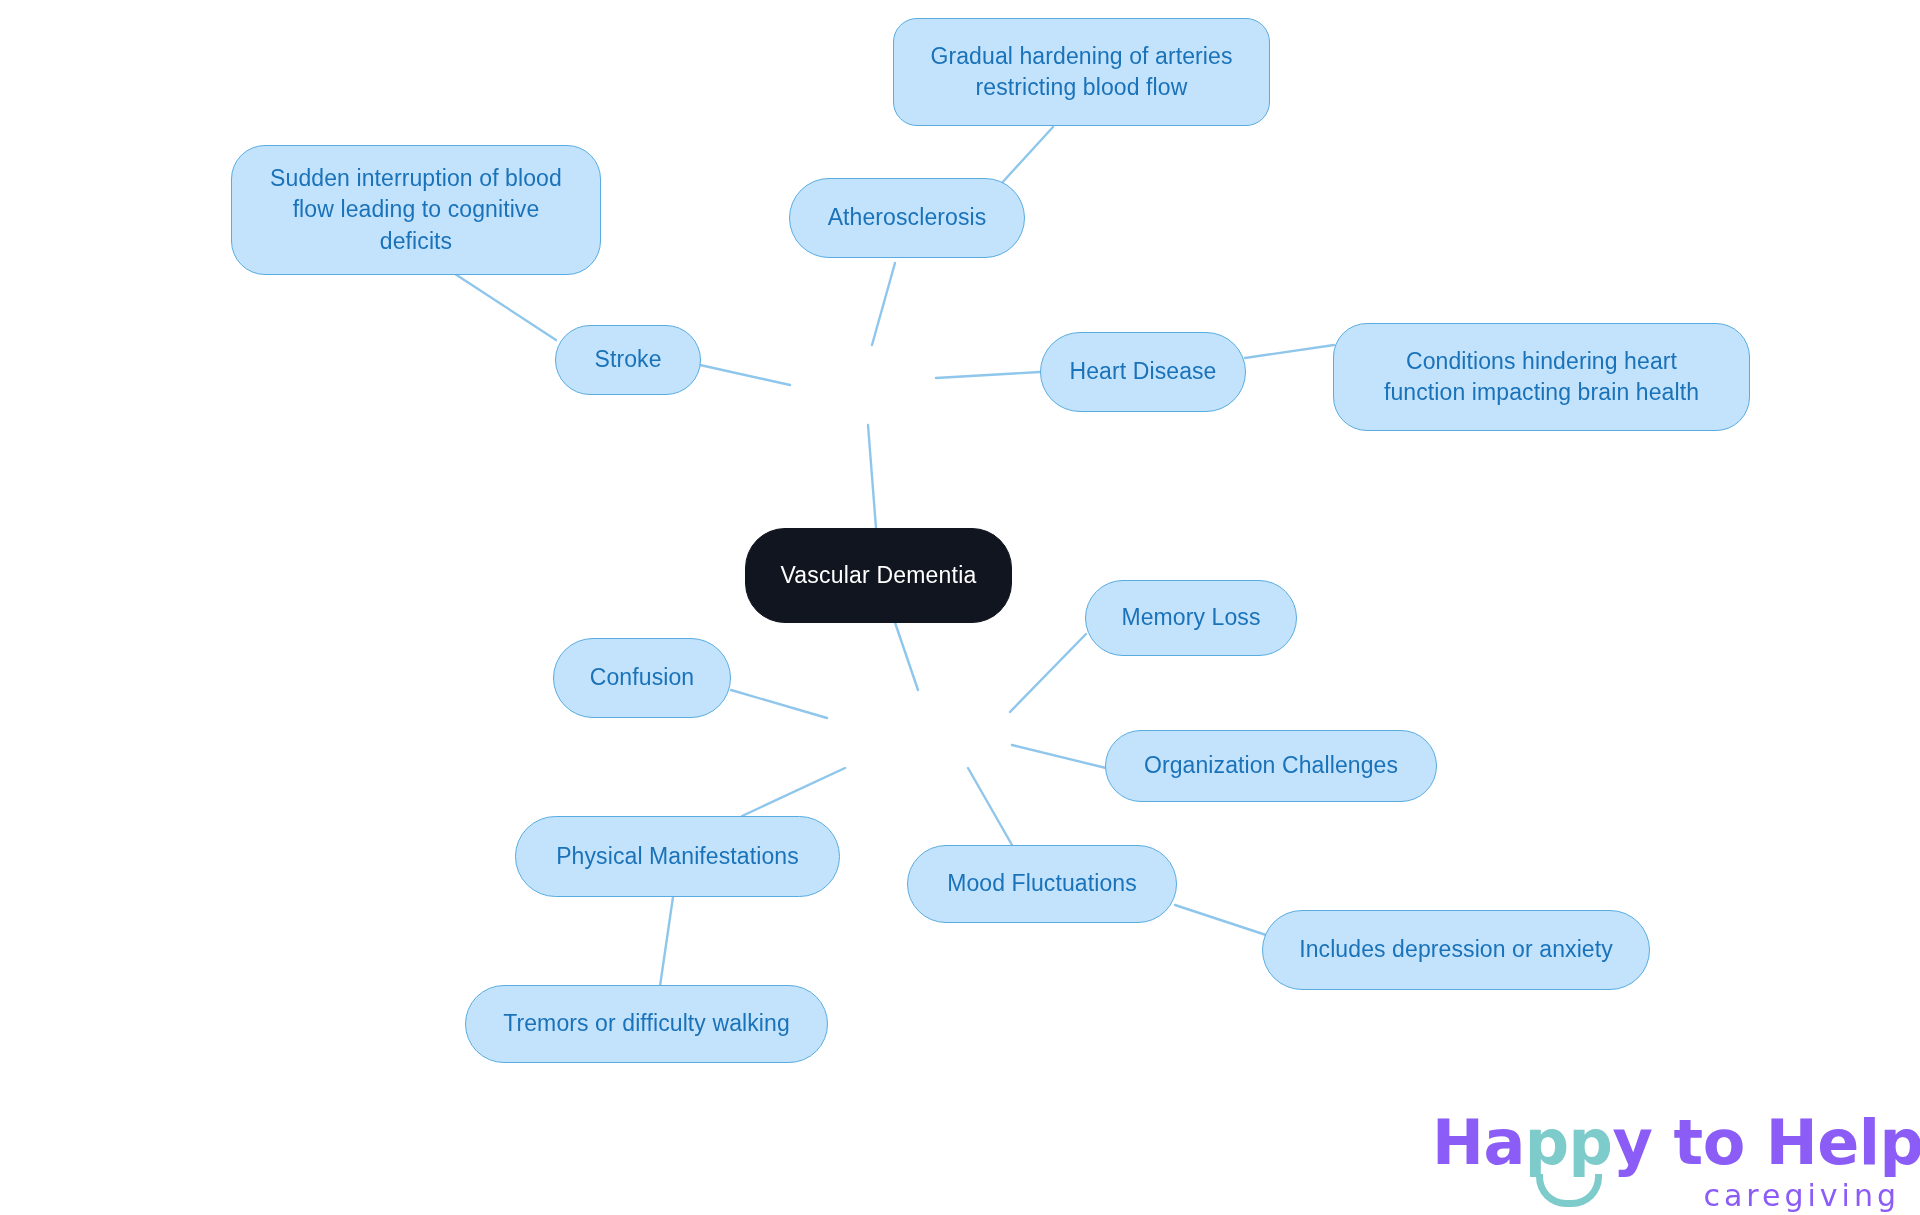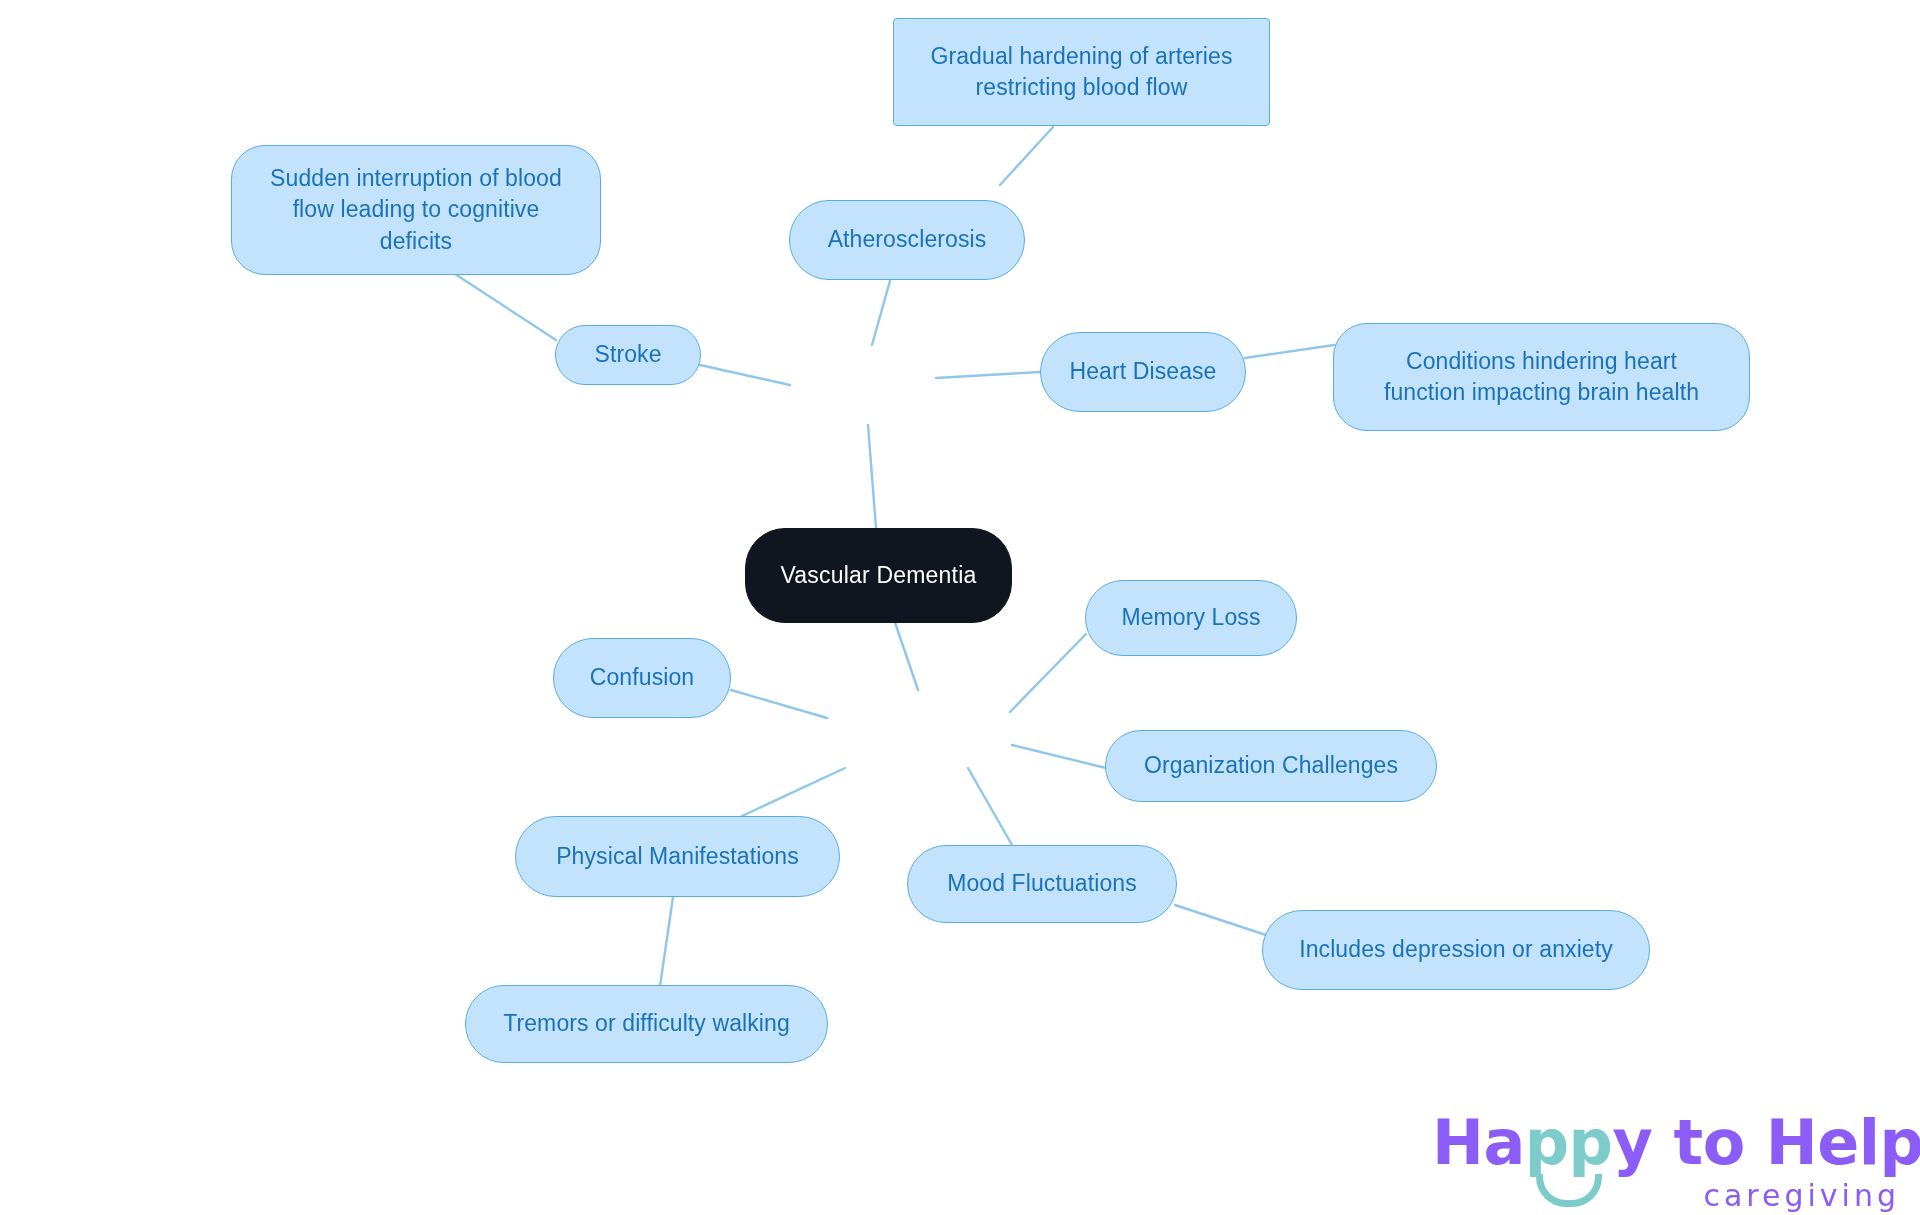--- a/index.html
+++ b/index.html
@@ -154,29 +154,29 @@
 
       <path d="M 673 897 L 660 986"></path>
     </g>
   </svg>
 
   <div id="nodes">
 
     <div class="node root" style="left:745px; top:528px; width:267px; height:95px;">Vascular Dementia</div>
 
 
-    <div class="node" style="left:555px; top:325px; width:146px; height:60px;">Stroke</div>
+    <div class="node" style="left:555px; top:325px; width:146px; height:70px;">Stroke</div>
 
     <div class="node" style="left:203px; top:145px; width:370px; height:130px; border-radius:34px;margin-left:28px;">Sudden interruption of blood
 flow leading to cognitive
 deficits</div>
 
-    <div class="node" style="left:789px; top:200px; width:236px; height:80px;">Atherosclerosis</div>
-
-    <div class="node" style="left:893px; top:18px; width:377px; height:108px; border-radius:4px;">Gradual hardening of arteries
+    <div class="node" style="left:789px; top:178px; width:236px; height:80px;">Atherosclerosis</div>
+
+    <div class="node" style="left:893px; top:18px; width:377px; height:108px; border-radius:24px;">Gradual hardening of arteries
 restricting blood flow</div>
 
     <div class="node" style="left:1040px; top:332px; width:206px; height:80px;">Heart Disease</div>
 
     <div class="node" style="left:1333px; top:283px; width:417px; height:108px; border-radius:34px;margin-top:40px;">Conditions hindering heart
 function impacting brain health</div>
 
 
     <div class="node" style="left:1085px; top:580px; width:212px; height:76px;">Memory Loss</div>
 

